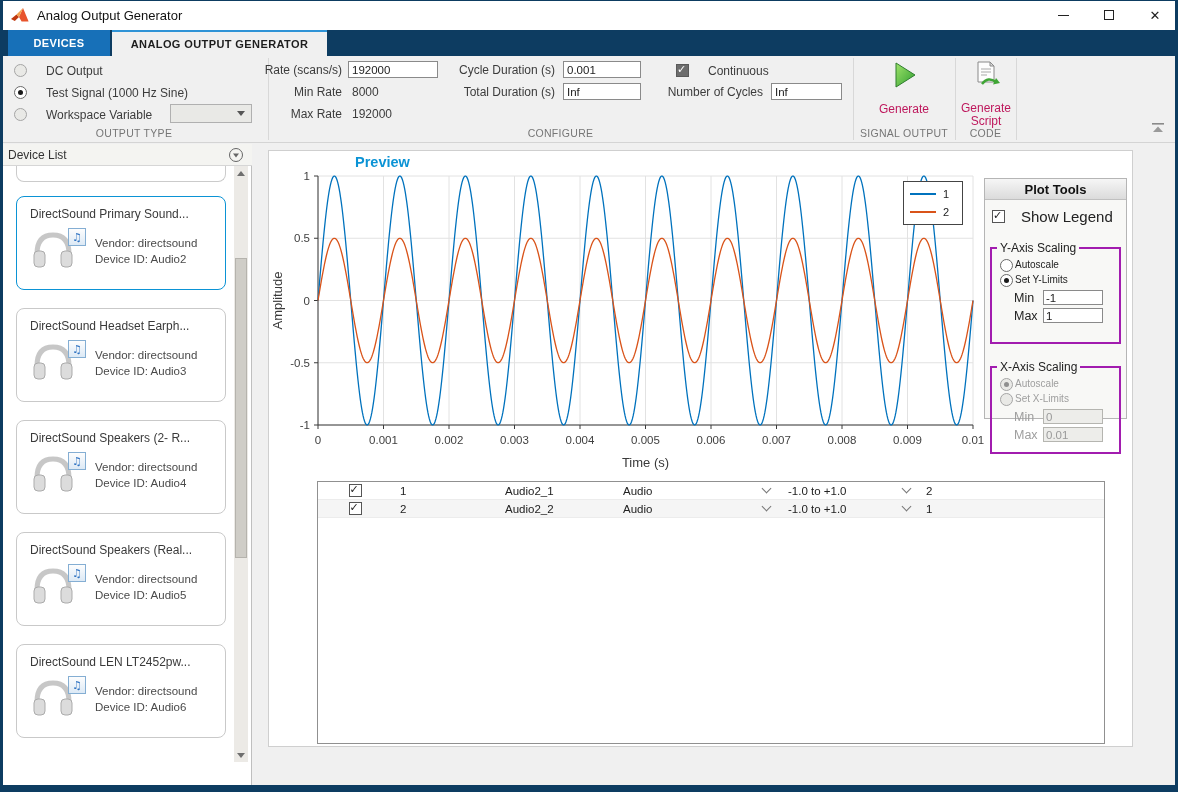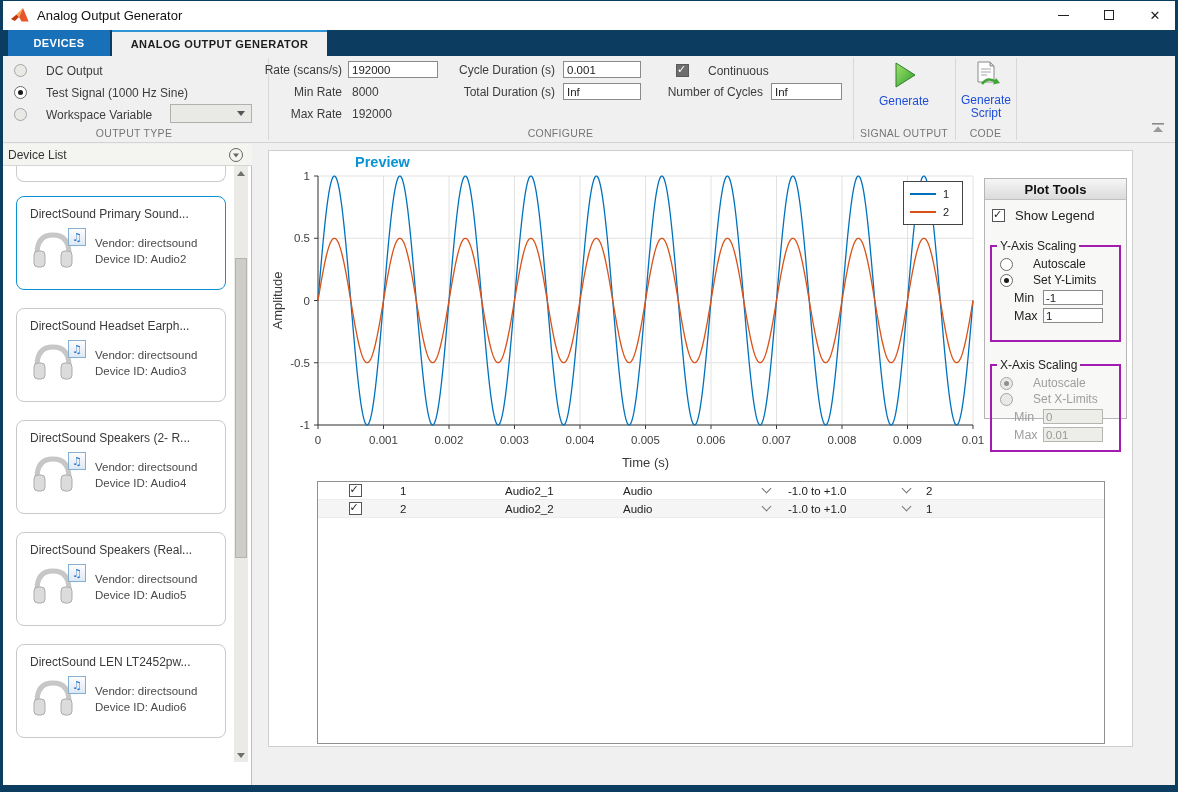--- a/index.html
+++ b/index.html
@@ -57,21 +57,21 @@
   .radio.disabled.checked::after { background:#8f8f8f; }
   .cb { width:13px; height:13px; border:1px solid #555; background:#fff; display:inline-block;
     position:relative; flex:none; }
   .cb.checked::after { content:"✓"; font-family:"DejaVu Sans",sans-serif; position:absolute;
     left:0; top:-2px; font-size:11px; font-weight:bold; color:#222; }
   .cb.dark { background:#6d6d6d; border-color:#5a5a5a; }
   .cb.dark.checked::after { color:#fff; }
   .dis-text { color:#9e9e9e; }
 
   .big-btn { position:absolute; display:flex; flex-direction:column; align-items:center; }
-  .big-btn .btn-label { font-size:12px; color:#1d4ed8; line-height:13px; text-align:center; margin-top:4px; }
+  .big-btn .btn-label { font-size:12px; color:#be185d; line-height:13px; text-align:center; margin-top:12px; }
 
   
   .dl-header { left:0; top:144px; width:252px; height:22px; background:#f4f4f1;
     border-bottom:1px solid #d6d6d6; display:flex; align-items:center; padding:0 8px; font-size:12px; color:#333; }
   .dl-body { left:0; top:166px; width:252px; height:619px; background:#fff; border-right:1px solid #bfbfbf; }
   .partial-card { position:absolute; left:16px; top:0; width:210px; height:16px;
     border:1px solid #cbcbcb; border-top:none; border-radius:0 0 8px 8px; }
   .card { position:absolute; left:16px; width:210px; height:94px; background:#fff;
     border:1px solid #c9c9c9; border-radius:8px; padding:10px 13px; }
   .card.checked { border:1.5px solid #0b93d5; }
@@ -100,24 +100,24 @@
   svg .axlabel { font-size:13px; fill:#3a3a3a; }
   .legend { left:903px; top:181px; width:60px; background:#fff; border:1px solid #444; padding:3px 0; z-index:4; }
   .legend-row { display:flex; align-items:center; gap:7px; height:18px; padding:0 6px; }
   .legend-line { width:26px; height:2px; flex:none; }
   .legend-name { font-size:11px; color:#222; }
 
   
   .plot-tools { left:984px; top:178px; width:143px; height:241px; background:#f8f8f6; border:1px solid #b5b5b5; z-index:4; }
   .pt-header { height:21px; background:linear-gradient(#f6f6f6,#dbdbdb); border-bottom:1px solid #c0c0c0;
     display:flex; align-items:center; justify-content:center; font-size:13px; font-weight:bold; color:#111; }
-  .pt-row { display:flex; align-items:center; gap:10px; margin:8px 0 0 7px; font-size:13px; }
+  .pt-row { display:flex; align-items:center; gap:16px; margin:8px 0 0 7px; font-size:15px; }
   .fieldset { position:relative; border:2px solid #a21caf; margin:22px 5px 0 5px; padding:8px 16px 6px 0; }
   .fieldset-legend { position:absolute; top:-8px; left:5px; background:#f8f8f6; padding:0 3px; font-size:12px; }
-  .fs-row { display:flex; align-items:center; gap:20px; margin:2px 0 2px 8px; font-size:12px; }
+  .fs-row { display:flex; gap:2px; margin:2px 0 2px 8px; font-size:10px; }
   .fs-input-row { display:flex; align-items:center; margin:3px 0 2px 22px; font-size:12.5px; }
   .fs-input-row .fs-lab { width:30px; }
   .fs-input { width:60px; height:15px; border:1px solid #8a8a8a; background:#fff; font-size:11.5px;
     font-family:"Liberation Sans",sans-serif; padding:0 2px; color:#222; }
   .fs-input.disabled { background:#ededea; color:#9a9a9a; border-color:#b5b5b0; }
 
   
   .chan-table { left:317px; top:481px; width:788px; height:263px; background:#fff; border:1px solid #909090; }
   .t-header { display:grid; grid-template-columns:74px 105px 120px 165px 140px auto; height:19px;
     background:linear-gradient(#fdfdfd,#ebebeb); border-bottom:1px solid #a0a0a0; }

